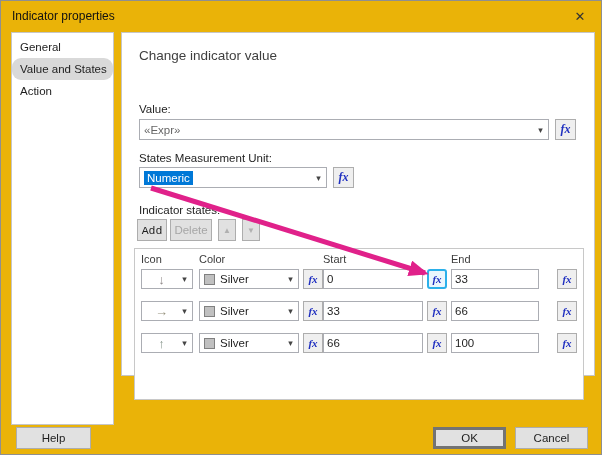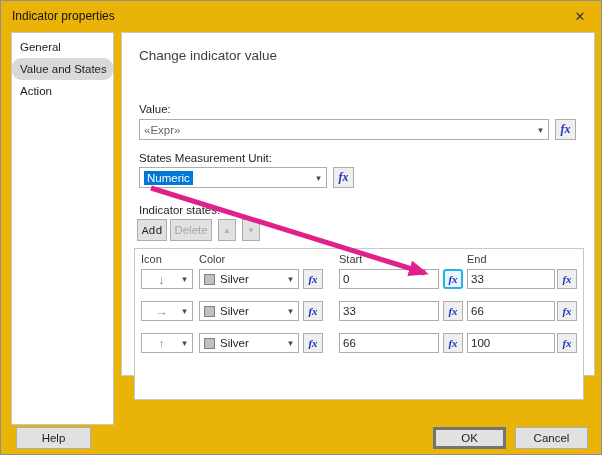--- a/index.html
+++ b/index.html
@@ -60,21 +60,21 @@
 
   
   .states-table { position:absolute; left:12px; top:215px; width:450px; height:152px;
                   border:1px solid #c8c8c8; background:#fff; padding:4px 6px; }
   .trow { display:flex; align-items:flex-start; }
   .thead { height:16px; font-size:11px; color:#3c3c3c; }
   .srow { height:20px; margin-bottom:12px; }
   .slot-icon  { width:52px; }
   .slot-color { width:100px; margin-left:6px; }
   .slot-fx1   { width:20px;  margin-left:4px; }
-  .slot-start { width:100px; margin-left:16px; }
+  .slot-start { width:100px; margin-left:0; }
   .slot-fx2   { width:20px;  margin-left:4px; }
   .slot-end   { width:88px;  margin-left:4px; }
   .slot-fx3   { margin-left:auto; }
   .mini-combo { height:20px; background:#fff; border:1px solid #abadb3; display:flex;
                 align-items:center; padding-left:4px; font-size:11.5px; cursor:pointer; }
   .icon-combo { width:52px; }
   .color-combo{ width:100px; }
   .state-arrow { font-weight:bold; font-size:13px; flex:1; text-align:center; }
   .arrow-down { color:#8e8888; }
   .arrow-right{ color:#97937f; }

